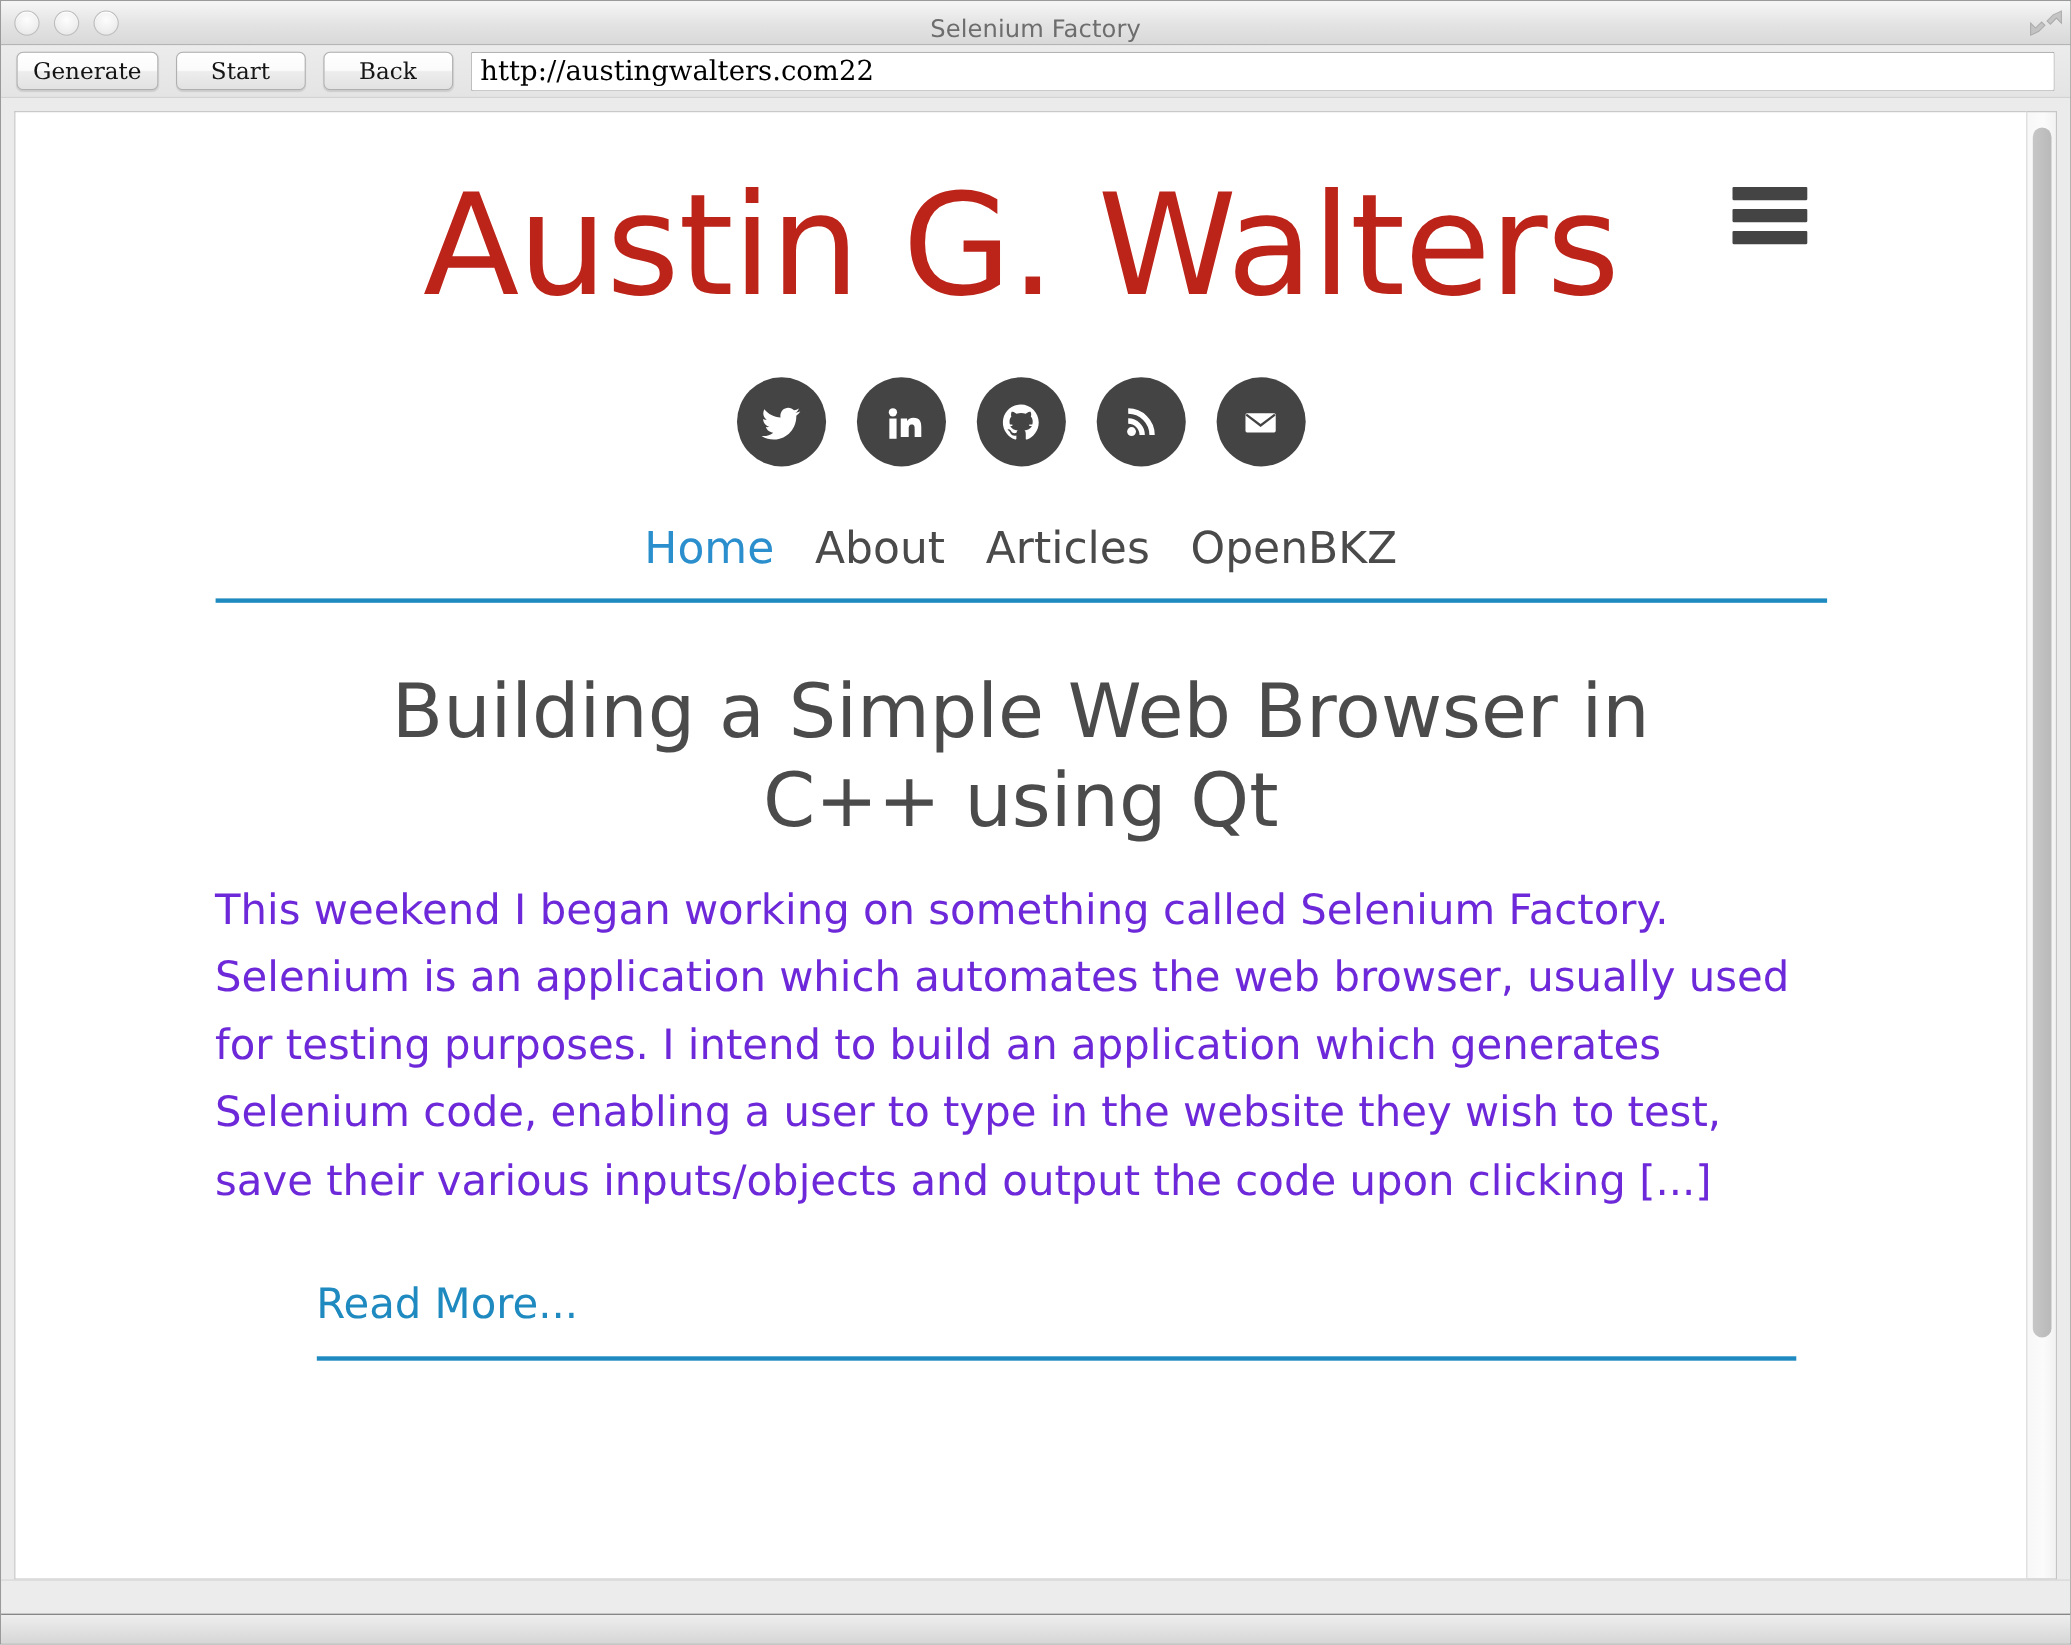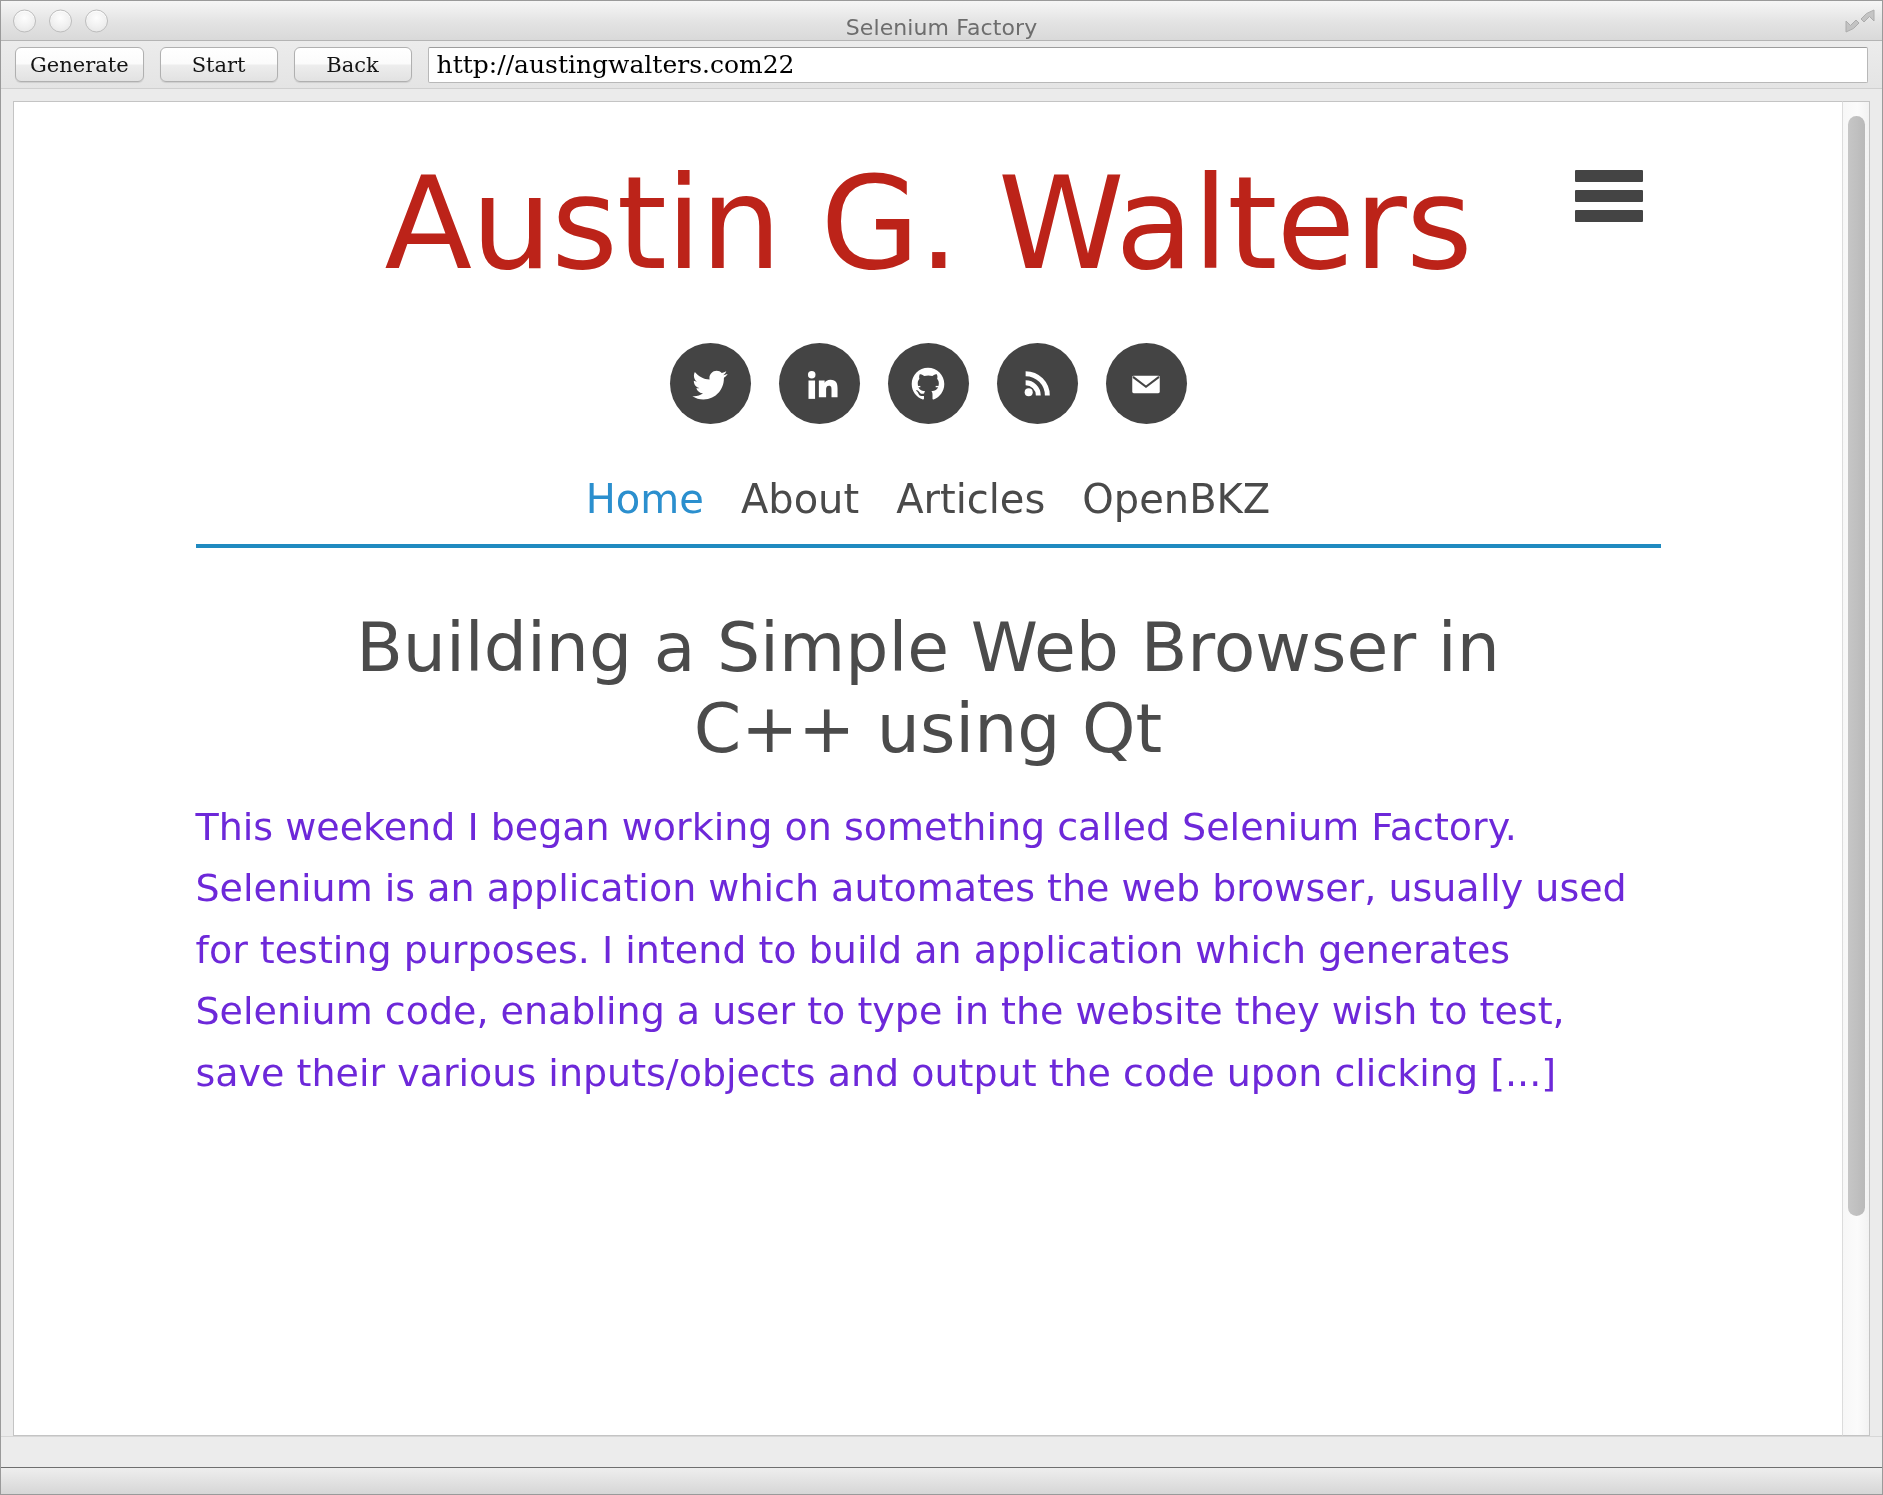--- a/index.html
+++ b/index.html
@@ -362,20 +362,24 @@
             <a class="active">Home</a>
             <a>About</a>
             <a>Articles</a>
             <a>OpenBKZ</a>
           </div>
           <div class="nav-rule"></div>
 
           <div class="article">
             <h1 class="article-title">Building a Simple Web Browser in C++ using Qt</h1>
             <p class="article-body">This weekend I began working on something called Selenium Factory. Selenium is an application which automates the web browser, usually used for testing purposes. I intend to build an application which generates Selenium code, enabling a user to type in the website they wish to test, save their various inputs/objects and output the code upon clicking [...]</p>
+            <div class="read-more-wrap">
+              <a class="read-more">Read More...</a>
+              <div class="read-rule"></div>
+            </div>
           </div>
 
         </div>
       </div>
 
     </div>
 
     <div class="scrollbar">
       <div class="scroll-thumb"></div>
     </div>

